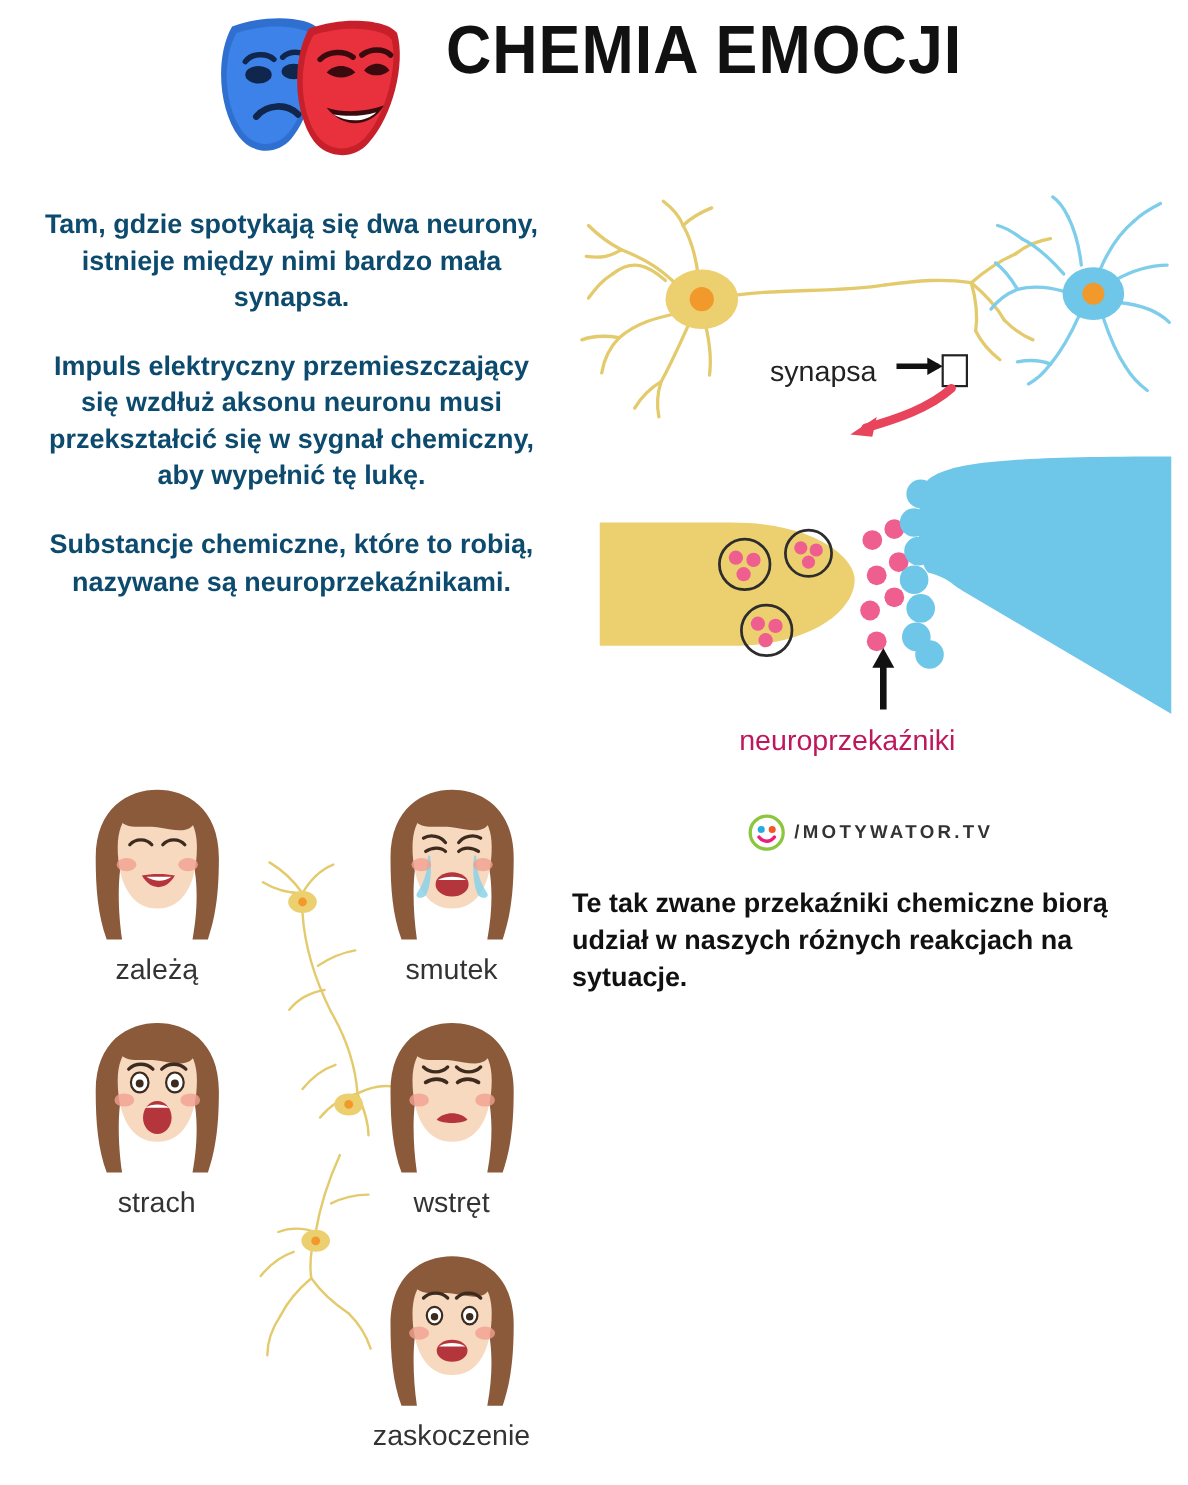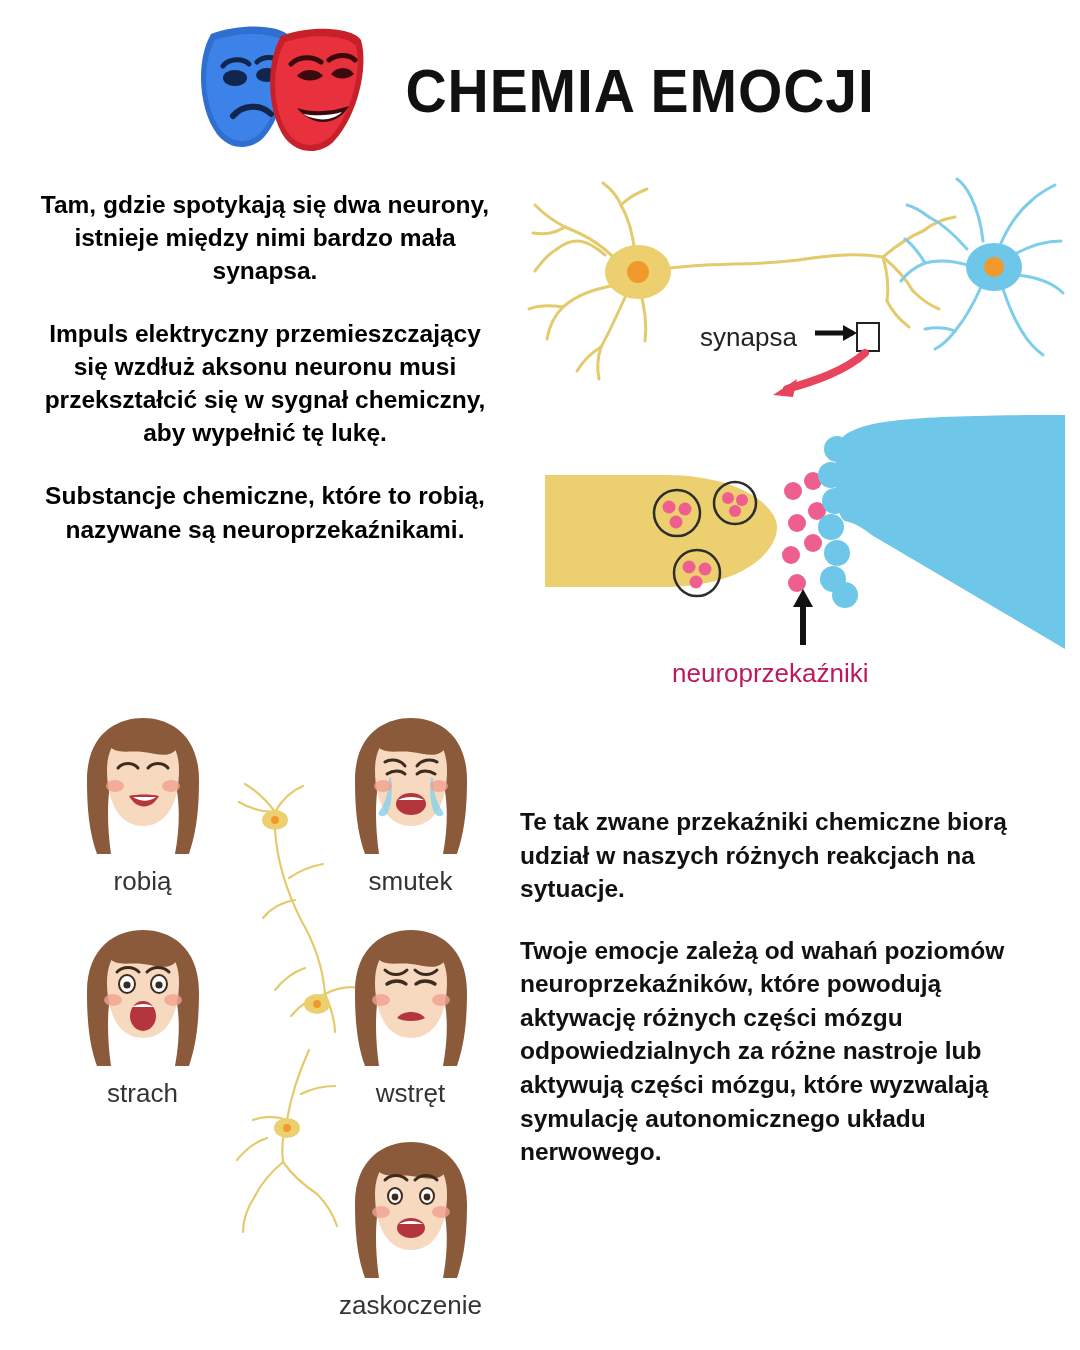--- a/index.html
+++ b/index.html
@@ -9,41 +9,41 @@
     font-family:"Liberation Sans", sans-serif;
     color:#1a1a1a;
     position:relative;
     overflow:hidden;
   }
   .page{position:relative;width:1080px;height:1350px;}
 
   
   .header{
     position:absolute;left:0;top:10px;width:1080px;height:160px;
-    display:flex;align-items:center;justify-content:center;
+    display:flex;justify-content:center;
   }
   .masks{width:200px;height:140px;position:relative;flex:0 0 auto;}
   .title{
     font-family:"Liberation Sans", sans-serif;
     font-weight:bold;
     font-size:62px;
     letter-spacing:1px;
     color:#111;
     transform:scaleX(0.92);
     white-space:nowrap;
   }
 
   
   .left-text{
     position:absolute;left:40px;top:188px;width:450px;
     text-align:center;
     font-weight:bold;
     font-size:24.5px;
     line-height:1.35;
-    color:#000000;
+    color:#0c4a6e;
   }
   .left-text p{margin:0 0 30px 0;}
   .left-text p:last-child{margin-bottom:14px;}
 
   
   .neurons{position:absolute;left:505px;top:175px;width:560px;height:230px;}
   .synapse-label{
     position:absolute;left:700px;top:322px;
     font-size:26px;color:#222;font-weight:normal;
   }
@@ -237,24 +237,34 @@
 
       <g>
         <line x1="258" y1="240" x2="258" y2="196" stroke="#111" stroke-width="6"></line>
         <polygon points="258,184 248,202 268,202" fill="#111"></polygon>
       </g>
     </svg>
   </div>
 
   <div class="nt-label">neuroprzekaźniki</div>
 
+  <div class="brand">
+    <span class="brand-mark">
+      <svg viewBox="0 0 34 34" width="34" height="34">
+        <circle cx="17" cy="17" r="15" fill="none" stroke="#8cc63f" stroke-width="3"></circle>
+        <circle cx="12" cy="14" r="3.2" fill="#29abe2"></circle>
+        <circle cx="22" cy="14" r="3.2" fill="#f15a24"></circle>
+        <path d="M10 21 C14 26, 20 26, 24 21" stroke="#ed1e79" stroke-width="3" fill="none" stroke-linecap="round"></path>
+      </svg>
+    </span>
+    <span class="brand-text">/MOTYWATOR.TV</span>
+  </div>
 
   <div class="right-text">
     <p>Te tak zwane przekaźniki chemiczne biorą udział w naszych różnych reakcjach na sytuacje.</p>
-    <p>Twoje emocje zależą od wahań poziomów neuroprzekaźników, które powodują aktywację różnych części mózgu odpowiedzialnych za różne nastroje lub aktywują części mózgu, które wyzwalają symulację autonomicznego układu nerwowego.</p>
   </div>
 
   <div class="emotions">
 
     <div class="neuron-chain">
       <svg viewBox="0 0 190 520" width="190" height="520">
         <g stroke="#e3cb6d" stroke-width="2.2" fill="none" stroke-linecap="round">
           <path d="M70 40 C60 26, 50 18, 40 12"></path>
           <path d="M70 40 C78 26, 88 18, 98 14"></path>
           <path d="M70 40 C56 40, 44 36, 34 30"></path>
@@ -292,21 +302,21 @@
           <path d="M44 58 C44 30, 60 18, 80 18 C100 18, 116 30, 116 58 C116 90, 104 114, 80 114 C56 114, 44 90, 44 58 Z" fill="#f7d9bf"></path>
           <path d="M44 30 C56 12, 104 12, 116 32 C110 48, 96 42, 80 40 C64 38, 50 44, 44 30 Z" fill="#8a5a3b"></path>
           <path d="M55 56 C60 50, 70 50, 75 56" stroke="#3d2b20" stroke-width="3" fill="none" stroke-linecap="round"></path>
           <path d="M85 56 C90 50, 100 50, 105 56" stroke="#3d2b20" stroke-width="3" fill="none" stroke-linecap="round"></path>
           <ellipse cx="52" cy="74" rx="9" ry="6" fill="#f0a090" opacity="0.8"></ellipse>
           <ellipse cx="108" cy="74" rx="9" ry="6" fill="#f0a090" opacity="0.8"></ellipse>
           <path d="M66 84 C74 98, 88 98, 96 84 C88 82, 74 82, 66 84 Z" fill="#b4353c"></path>
           <path d="M70 85 C78 90, 86 90, 93 85 Z" fill="#ffffff"></path>
         </svg>
       </div>
-      <div class="emo-label">robią</div>
+      <div class="emo-label">zależą</div>
     </div>
 
     <div class="emo-cell" style="left:268px;top:0px;">
       <div class="emo-face">
         <svg viewBox="0 0 160 150" width="160" height="150">
           <path d="M24 68 C24 22, 54 6, 80 6 C106 6, 136 22, 136 68 C136 104, 132 124, 126 142 L112 142 C118 110, 116 84, 112 70 C96 80, 62 80, 48 68 C44 86, 44 114, 48 142 L34 142 C26 120, 24 96, 24 68 Z" fill="#8a5a3b"></path>
           <path d="M44 58 C44 30, 60 18, 80 18 C100 18, 116 30, 116 58 C116 90, 104 114, 80 114 C56 114, 44 90, 44 58 Z" fill="#f7d9bf"></path>
           <path d="M44 30 C56 12, 104 12, 116 32 C110 48, 96 42, 80 40 C64 38, 50 44, 44 30 Z" fill="#8a5a3b"></path>
           <path d="M54 50 C60 46, 70 48, 74 54" stroke="#3d2b20" stroke-width="3" fill="none" stroke-linecap="round"></path>
           <path d="M86 54 C90 48, 100 46, 106 50" stroke="#3d2b20" stroke-width="3" fill="none" stroke-linecap="round"></path>

